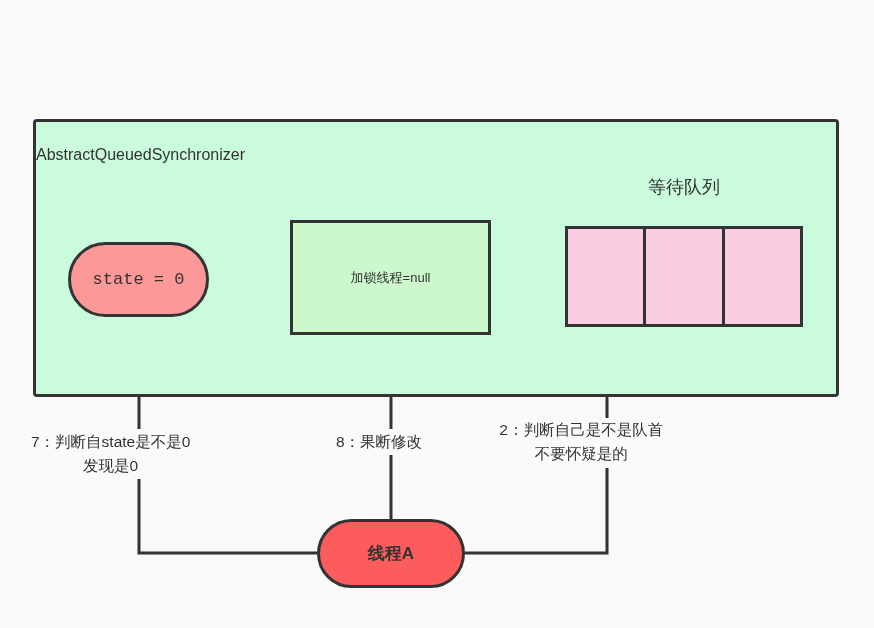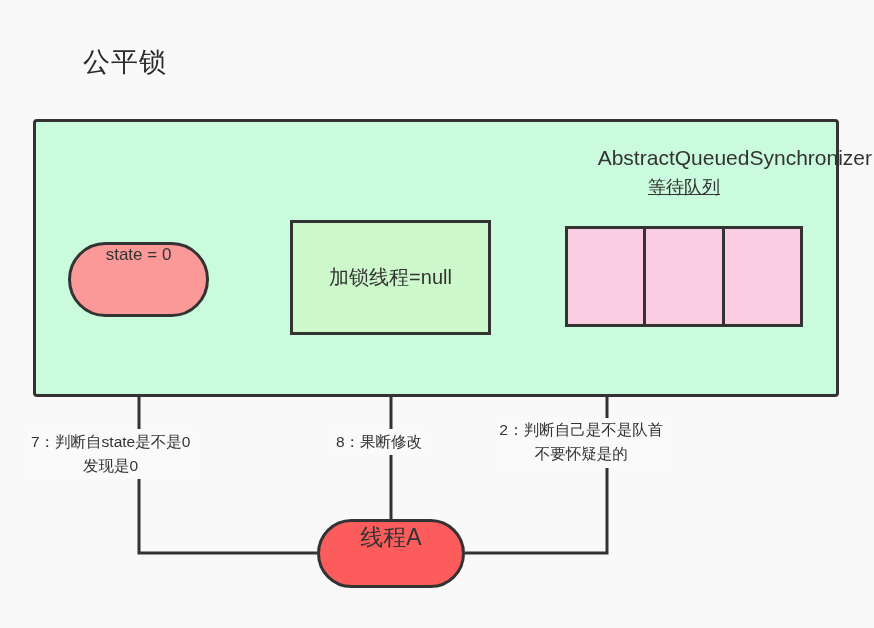--- a/index.html
+++ b/index.html
@@ -47,68 +47,67 @@
     box-sizing: border-box;
     background: #c9fbdc;
     border: 3px solid #333333;
     border-radius: 4px;
   }
   .aqs-title {
     position: absolute;
     left: 0;
     top: 24px;
     width: 100%;
-    text-align: right;
-    font-size: 21px;
-    color: #333333;
-    padding-left: 36px;
+    text-align: left;
+    font-size: 16px;
+    color: #333333;
   }
 
   .state-node {
     position: absolute;
     left: 68px;
     top: 242px;
     width: 141px;
     height: 75px;
     box-sizing: border-box;
     background: #fb9999;
     border: 3px solid #333333;
     border-radius: 38px;
     display: flex;
-    align-items: flex-start;
+    align-items: center;
     justify-content: center;
     font-size: 17px;
     color: #333333;
+    font-family: Liberation Mono, monospace;
   }
 
   .lock-thread-box {
     position: absolute;
     left: 290px;
     top: 220px;
     width: 201px;
     height: 115px;
     box-sizing: border-box;
     background: #ccf8cc;
     border: 3px solid #333333;
     display: flex;
     align-items: center;
     justify-content: center;
-    font-size: 20px;
+    font-size: 13px;
     color: #333333;
   }
 
   .queue-label {
     position: absolute;
     left: 565px;
     top: 175px;
     width: 238px;
     text-align: center;
     font-size: 18px;
     color: #333333;
-    text-decoration: underline;
   }
   .queue {
     position: absolute;
     left: 565px;
     top: 226px;
     width: 238px;
     height: 101px;
     box-sizing: border-box;
     background: #fbcde3;
     border: 3px solid #333333;
@@ -127,23 +126,25 @@
     position: absolute;
     left: 317px;
     top: 519px;
     width: 148px;
     height: 69px;
     box-sizing: border-box;
     background: #fc5c5c;
     border: 3px solid #333333;
     border-radius: 36px;
     display: flex;
+    align-items: center;
     justify-content: center;
-    font-size: 23px;
-    color: #333333;
+    font-size: 17px;
+    color: #333333;
+    font-weight: bold;
   }
 
   .edge-label {
     position: absolute;
     background: #fafafa;
     font-size: 15.5px;
     color: #333333;
     line-height: 1.55;
     text-align: center;
     white-space: pre;
@@ -165,21 +166,20 @@
       </marker>
     </defs>
 
     <path d="M317,553 L139,553 L139,330" fill="none" stroke="#333333" stroke-width="3" marker-end="url(#arrowhead)"></path>
 
     <path d="M391,519 L391,347" fill="none" stroke="#333333" stroke-width="3" marker-end="url(#arrowhead)"></path>
 
     <path d="M465,553 L607,553 L607,339" fill="none" stroke="#333333" stroke-width="3" marker-end="url(#arrowhead)"></path>
   </svg>
 
-  <div class="page-title">公平锁</div>
 
   <div class="aqs-container">
     <div class="aqs-title">AbstractQueuedSynchronizer</div>
   </div>
 
   <div class="state-node">
     <span>state = 0</span>
   </div>
 
   <div class="lock-thread-box">

